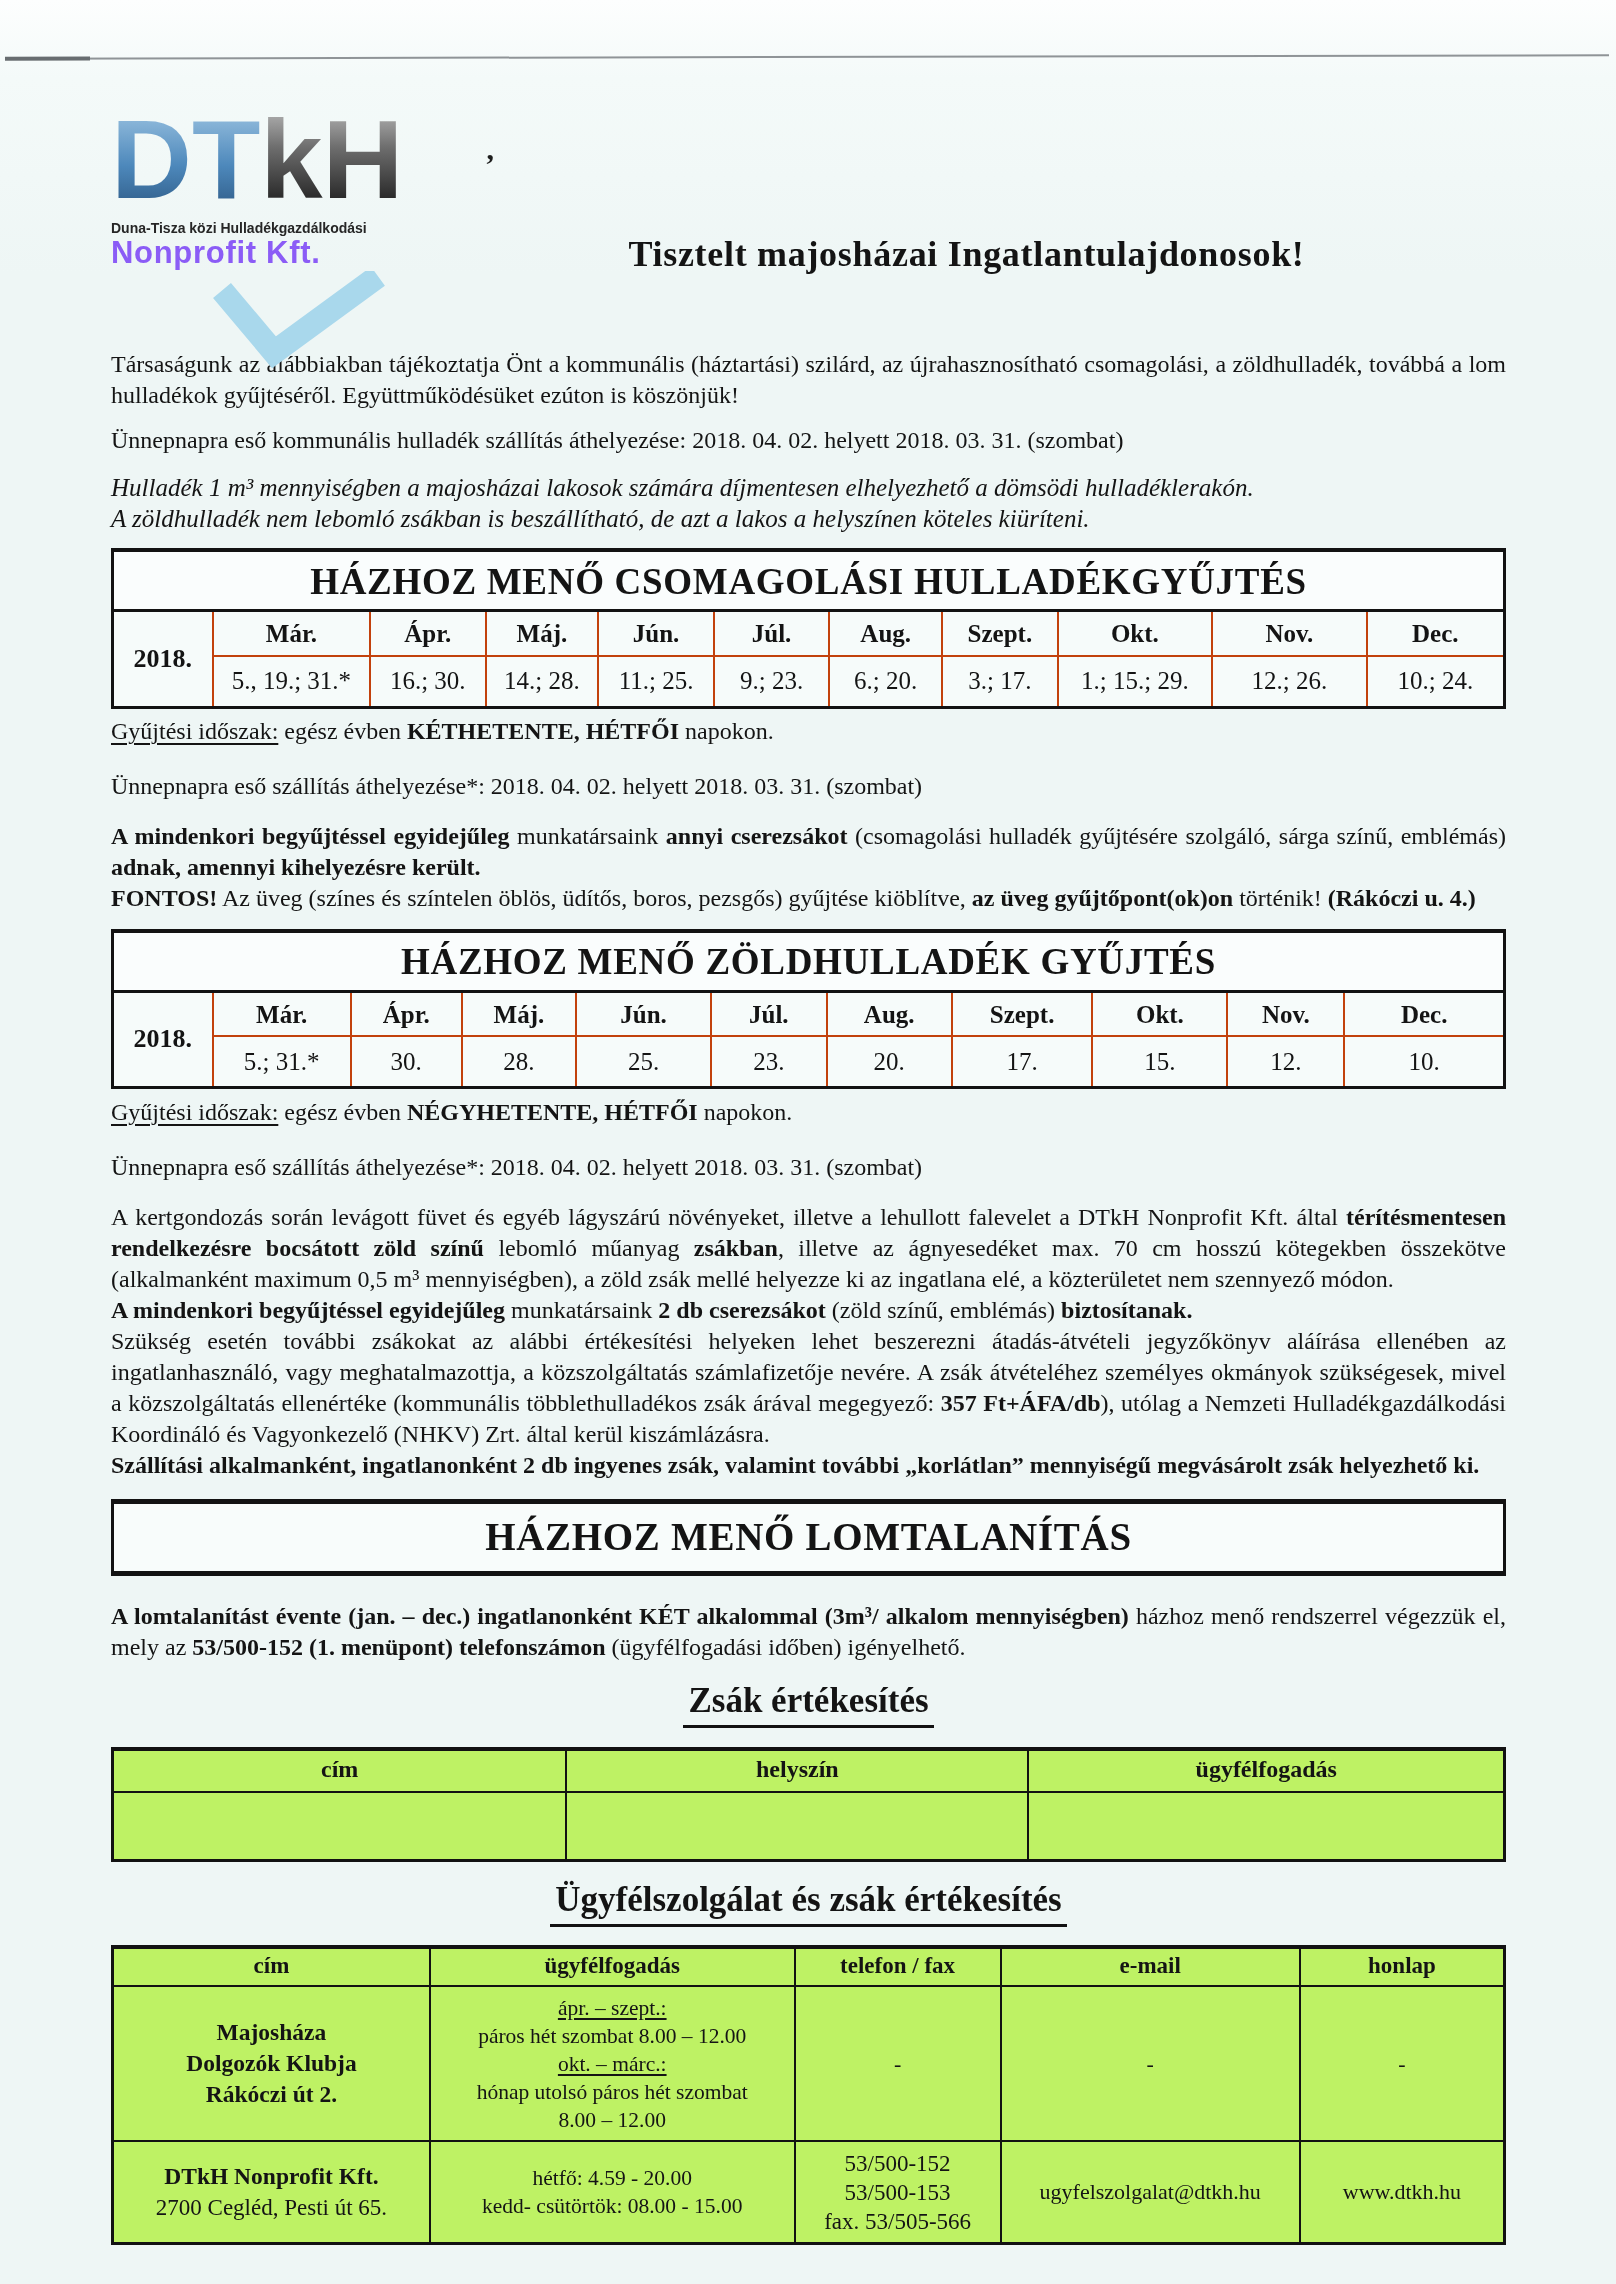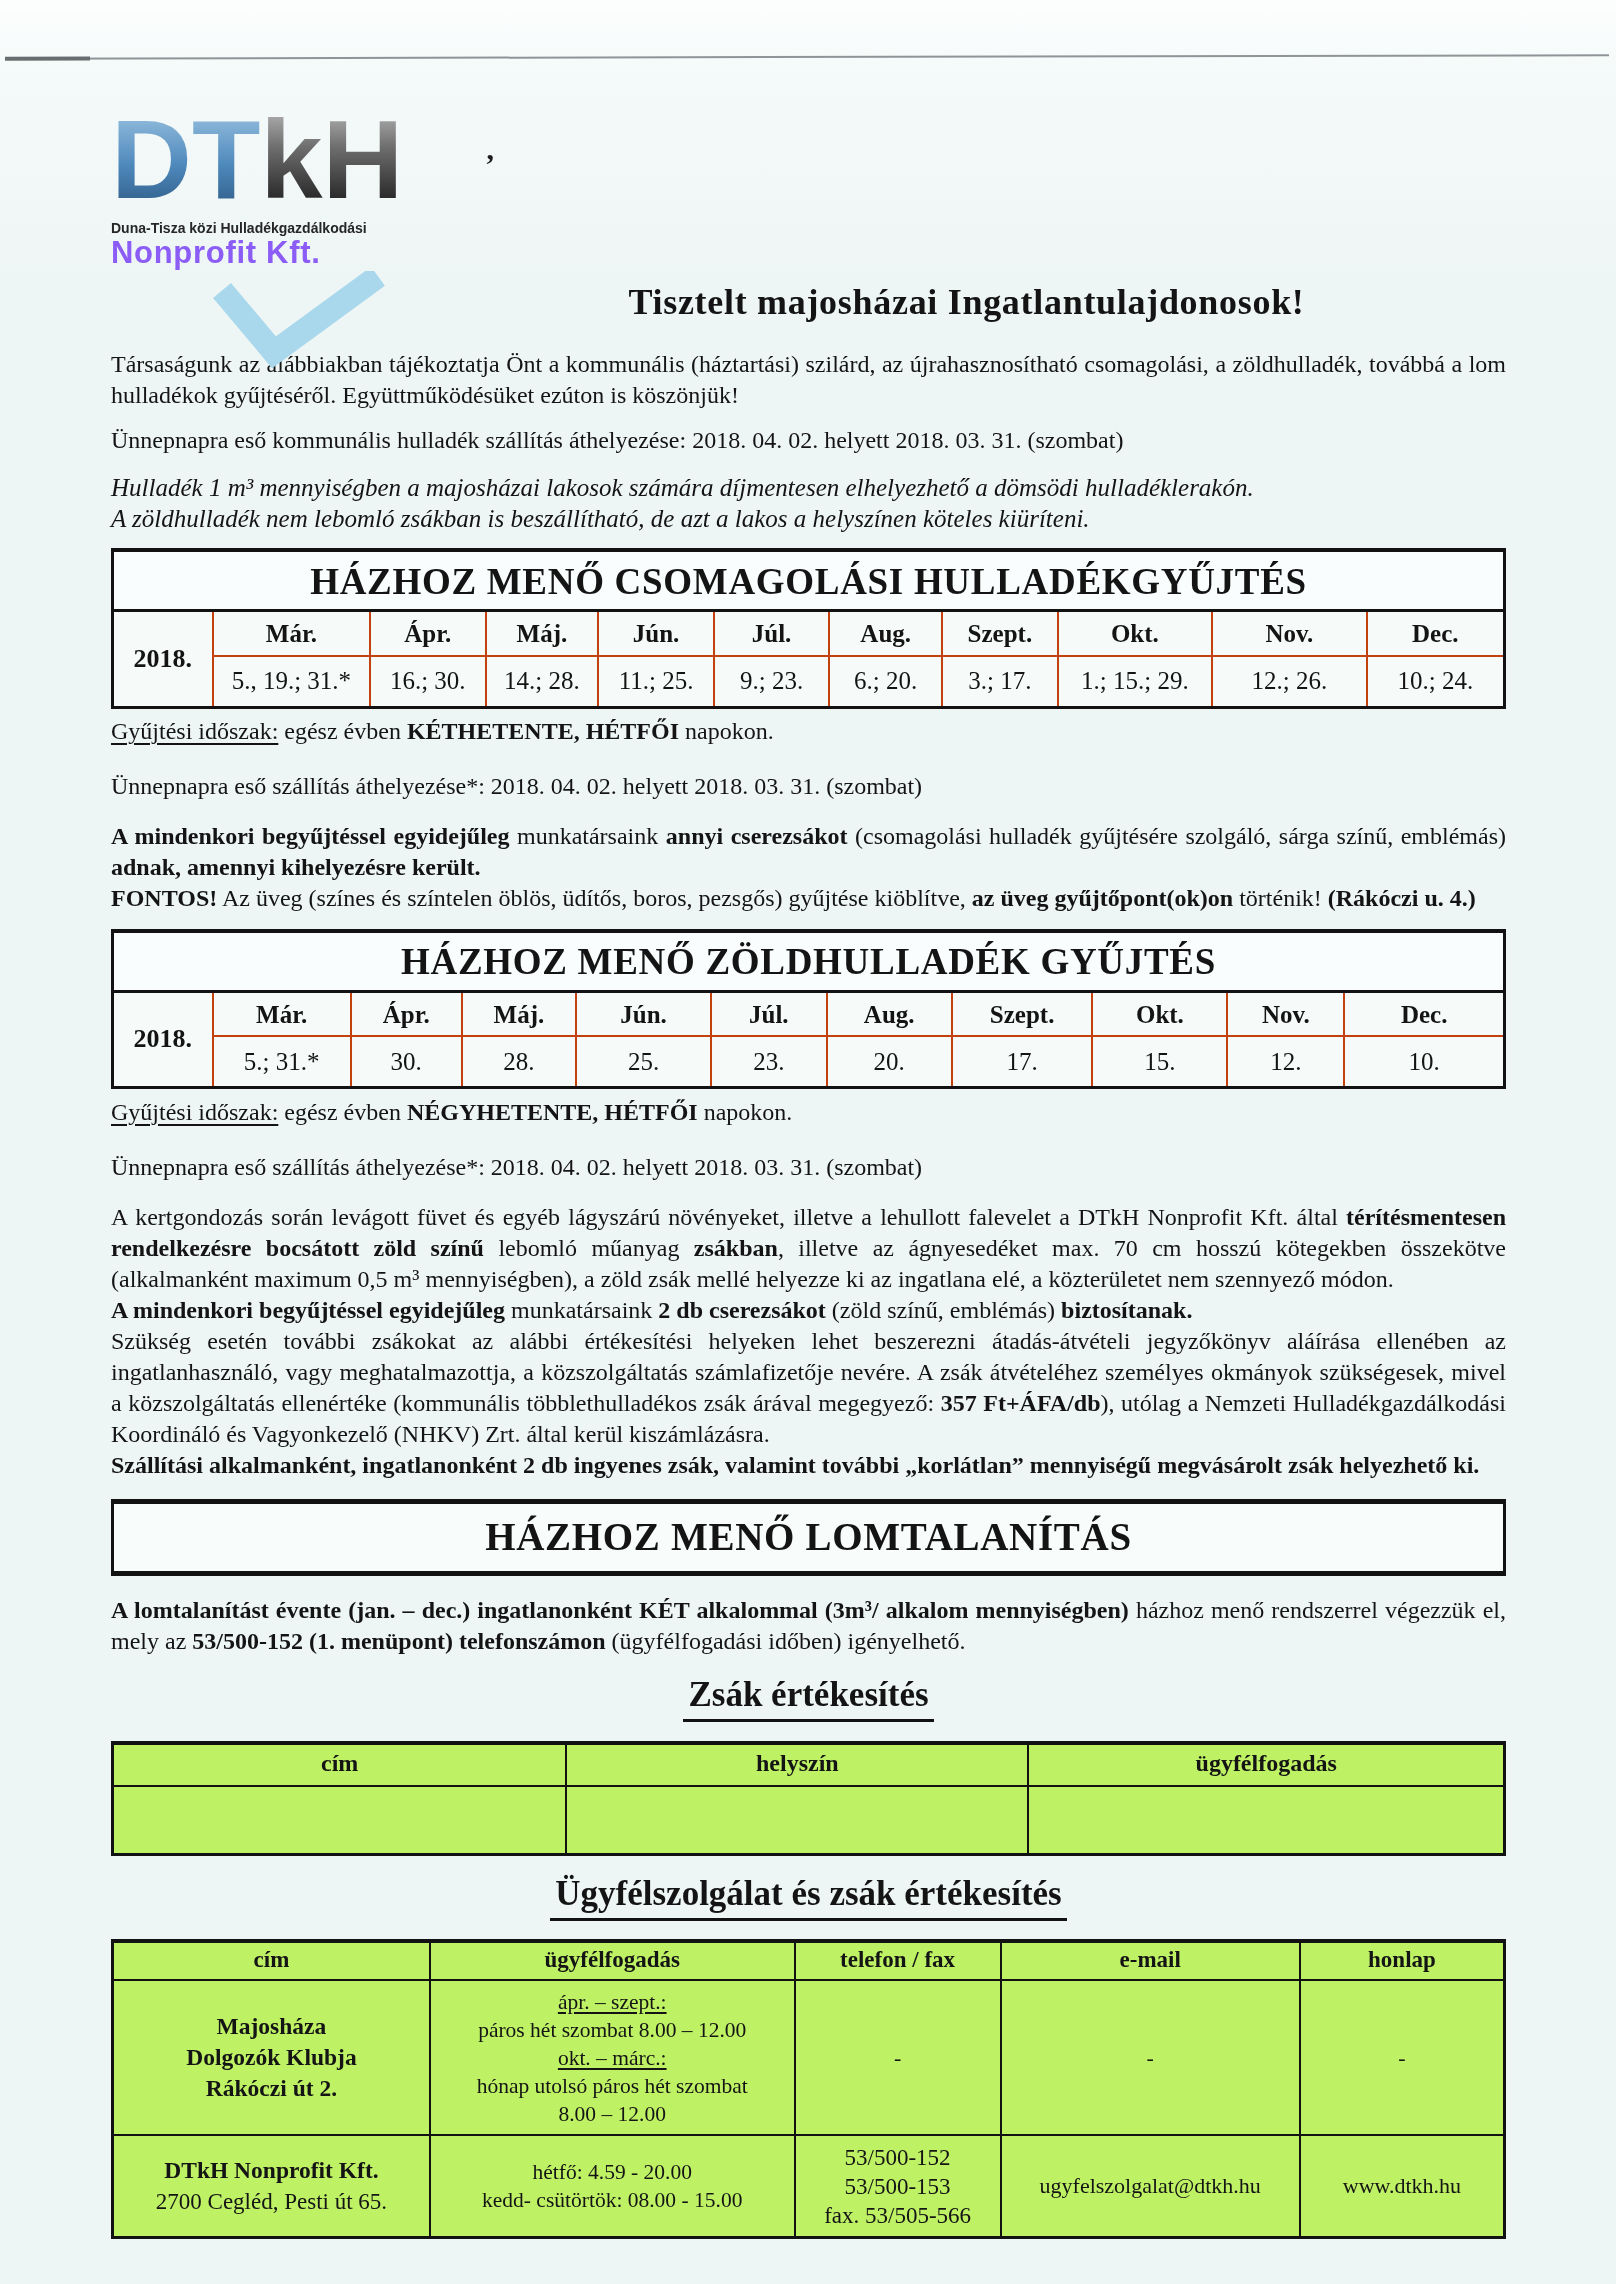--- a/index.html
+++ b/index.html
@@ -10,21 +10,21 @@
     font-family: "Liberation Serif", serif;
     color: #141414;
   }
   .page { position: relative; width: 1616px; height: 2284px; overflow: hidden; }
   .scan-line { position: absolute; left: 5.2px; top: 56px; width: 1604px; height: 2px; background: #8f9497; transform: rotate(-0.12deg); }
   .scan-line::before { content: ""; position: absolute; left: 0; top: -1.3px; width: 85px; height: 4.6px; background: #686d70; }
   .speck { position: absolute; left: 485px; top: 147px; font-size: 30px; font-weight: bold; color: #1d1d1d; }
   .content { position: absolute; left: 111px; top: 0; width: 1395px; }
 
   
-  .hdr { display: flex; align-items: flex-end; margin-top: 108px; }
+  .hdr { display: flex; align-items: center; margin-top: 108px; }
   .logo { width: 290px; flex: 0 0 auto; position: relative; height: 215px; }
   .logo-main { font-family: "Liberation Sans", sans-serif; font-weight: bold; font-size: 112px; line-height: 103px; }
   .lg-dt { color: #4d88bb; }
   .lg-kh { color: #1c1c1c; }
   @supports (-webkit-background-clip: text) {
     .lg-dt { background: linear-gradient(180deg, #a9cde8 0%, #4d88bb 55%, #27507a 100%); -webkit-background-clip: text; background-clip: text; color: transparent; }
     .lg-kh { background: linear-gradient(180deg, #c9c9c9 0%, #6e6e6e 40%, #0b0b0b 100%); -webkit-background-clip: text; background-clip: text; color: transparent; }
   }
   .logo-sub1 { font-family: "Liberation Sans", sans-serif; font-weight: bold; font-size: 14px; color: #262626; margin-top: 9px; white-space: nowrap; }
   .logo-sub2 { font-family: "Liberation Sans", sans-serif; font-weight: bold; font-size: 31px; color: #8b5cf6; margin-top: -1.3px; letter-spacing: 0.7px; }
@@ -34,21 +34,21 @@
 
   
   .para { font-size: 24px; line-height: 31px; margin: 0; text-align: justify; }
   .intro { margin-top: 26px; }
   .holiday-bold { margin-top: 14.3px; font-weight: normal; text-align: left; }
   .italic-note { margin-top: 15.6px; font-style: italic; font-size: 25px; line-height: 31px; }
   .note-line { margin-top: 7.8px; font-size: 24px; line-height: 31px; }
   .u { text-decoration: underline; text-decoration-thickness: 2px; text-underline-offset: 3.9px; }
   .holiday2 { font-size: 24px; line-height: 31px; margin: 0; }
   .mt12 { margin-top: 19px; }
-  .mt22 { margin-top: 19px; }
+  .mt22 { margin-top: 25px; }
 
   
   .sched { width: 100%; border-collapse: collapse; margin-top: 14.3px; background: #f6fbfa; border: 3.3px solid #121212; border-top: 4.6px solid #121212; }
   .sched td, .sched th { border: 2px solid #c2410c; }
   .sched .ttl { font-size: 37px; font-weight: bold; text-align: center; padding: 7.8px 0 6.5px; border-bottom: 3.3px solid #121212; background: #fafdfd; letter-spacing: 0.7px; }
   .sched th.m { font-size: 25px; padding: 7.8px 0 6.5px; font-weight: bold; text-align: center; }
   .sched td.d { font-size: 25px; text-align: center; padding: 10.4px 0 10.4px; }
   .sched th.y { font-size: 26px; font-weight: bold; text-align: center; }
 
   

